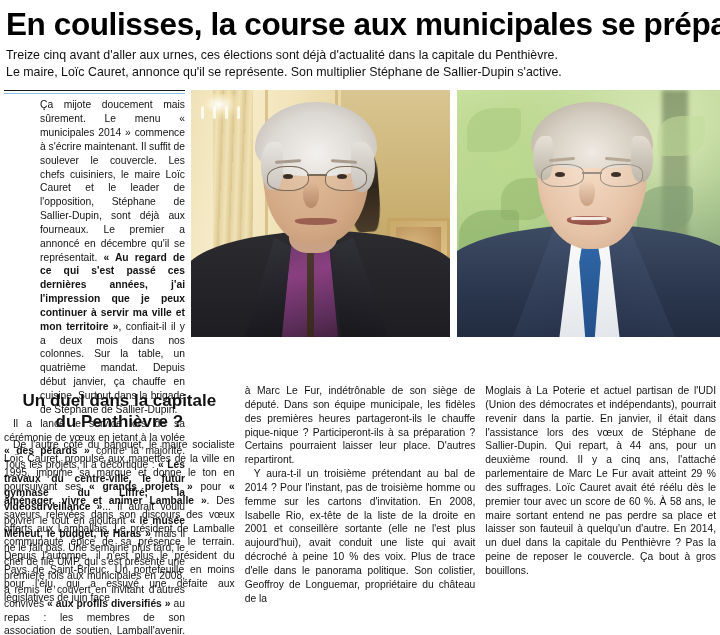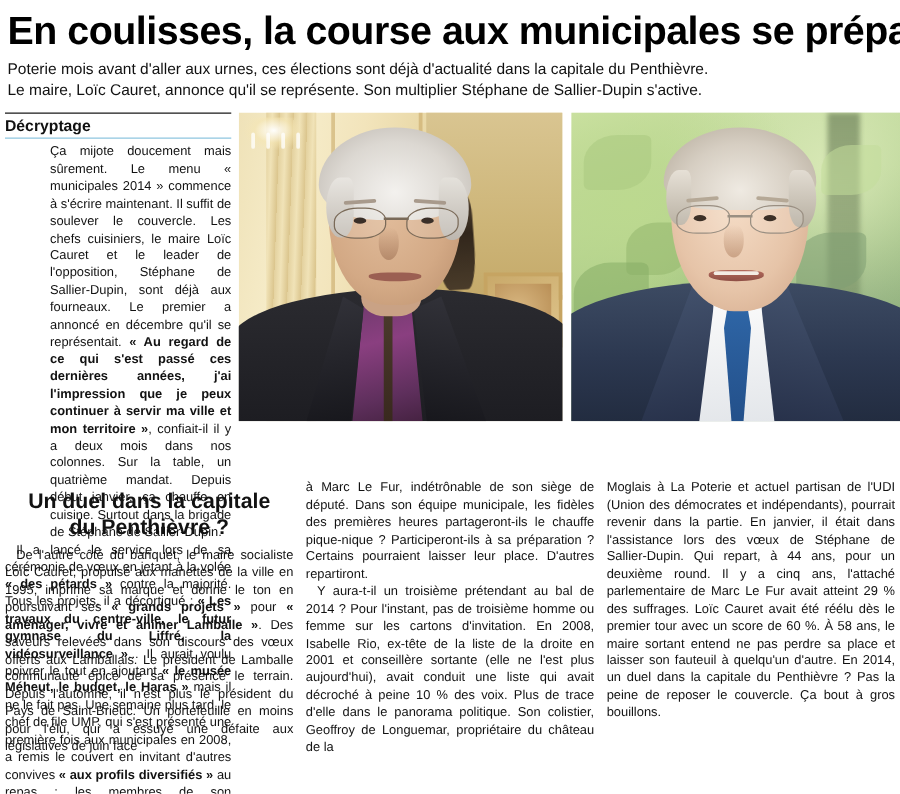--- a/index.html
+++ b/index.html
@@ -369,29 +369,28 @@
   .rail .railtext p:first-child { text-indent: 0; margin-left: 36px; }
 </style>
 </head>
 <body>
 
 <div class="page">
 
   <h1 class="headline">En coulisses, la course aux municipales se prépare</h1>
 
   <div class="subhead">
-    <span>Poterie mois avant d'aller aux urnes, ces élections sont déjà d'actualité dans la capitale du Penthièvre.</span>
+    <span>Treize cinq avant d'aller aux urnes, ces élections sont déjà d'actualité dans la capitale du Penthièvre.</span>
     <span>Le maire, Loïc Cauret, annonce qu'il se représente. Son multiplier Stéphane de Sallier-Dupin s'active.</span>
   </div>
 
   <div class="topband">
 
     <div class="rail">
       <div class="rubric-rule-top"></div>
-      <div class="rubric">Décryptage</div>
       <div class="rubric-rule-bottom"></div>
 
       <div class="railtext">
         <p><span>Ça mijote doucement mais sûrement. Le menu « municipales 2014 » commence à s'écrire maintenant. Il suffit de soulever le couvercle. Les chefs cuisiniers, le maire Loïc Cauret et le leader de l'opposition, Stéphane de Sallier-Dupin, sont déjà aux fourneaux. Le premier a annoncé en décembre qu'il se représentait. </span><b>« Au regard de ce qui s'est passé ces dernières années, j'ai l'impression que je peux continuer à servir ma ville et mon territoire »</b><span>, confiait-il il y a deux mois dans nos colonnes. Sur la table, un quatrième mandat. Depuis début janvier, ça chauffe en cuisine. Surtout dans la brigade de Stéphane de Sallier-Dupin.</span></p>
         <p><span>Il a lancé le service lors de sa cérémonie de vœux en jetant à la volée </span><b>« des pétards »</b><span> contre la majorité. Tous les projets, il a décortiqué : </span><b>« Les travaux du centre-ville, le futur gymnase du Liffré, la vidéosurveillance »</b><span>... Il aurait voulu poivrer le tout en ajoutant </span><b>« le musée Méheut, le budget, le Haras »</b><span> mais il ne le fait pas. Une semaine plus tard, le chef de file UMP, qui s'est présenté une première fois aux municipales en 2008, a remis le couvert en invitant d'autres convives </span><b>« aux profils diversifiés »</b><span> au repas : les membres de son association de soutien, Lamball'avenir. Le goût s'affine. Des effluves de campagne se dégagent. Le plat ne présente aucune surprise. La bataille commence. Les coups de fourchette vont se multiplier dans les prochaines semaines. Les alliés se positionnent. Dans la course au dessert, Stéphane de Sallier-Dupin,</span></p>
       </div>
     </div>
 
     <div class="photos">
 

